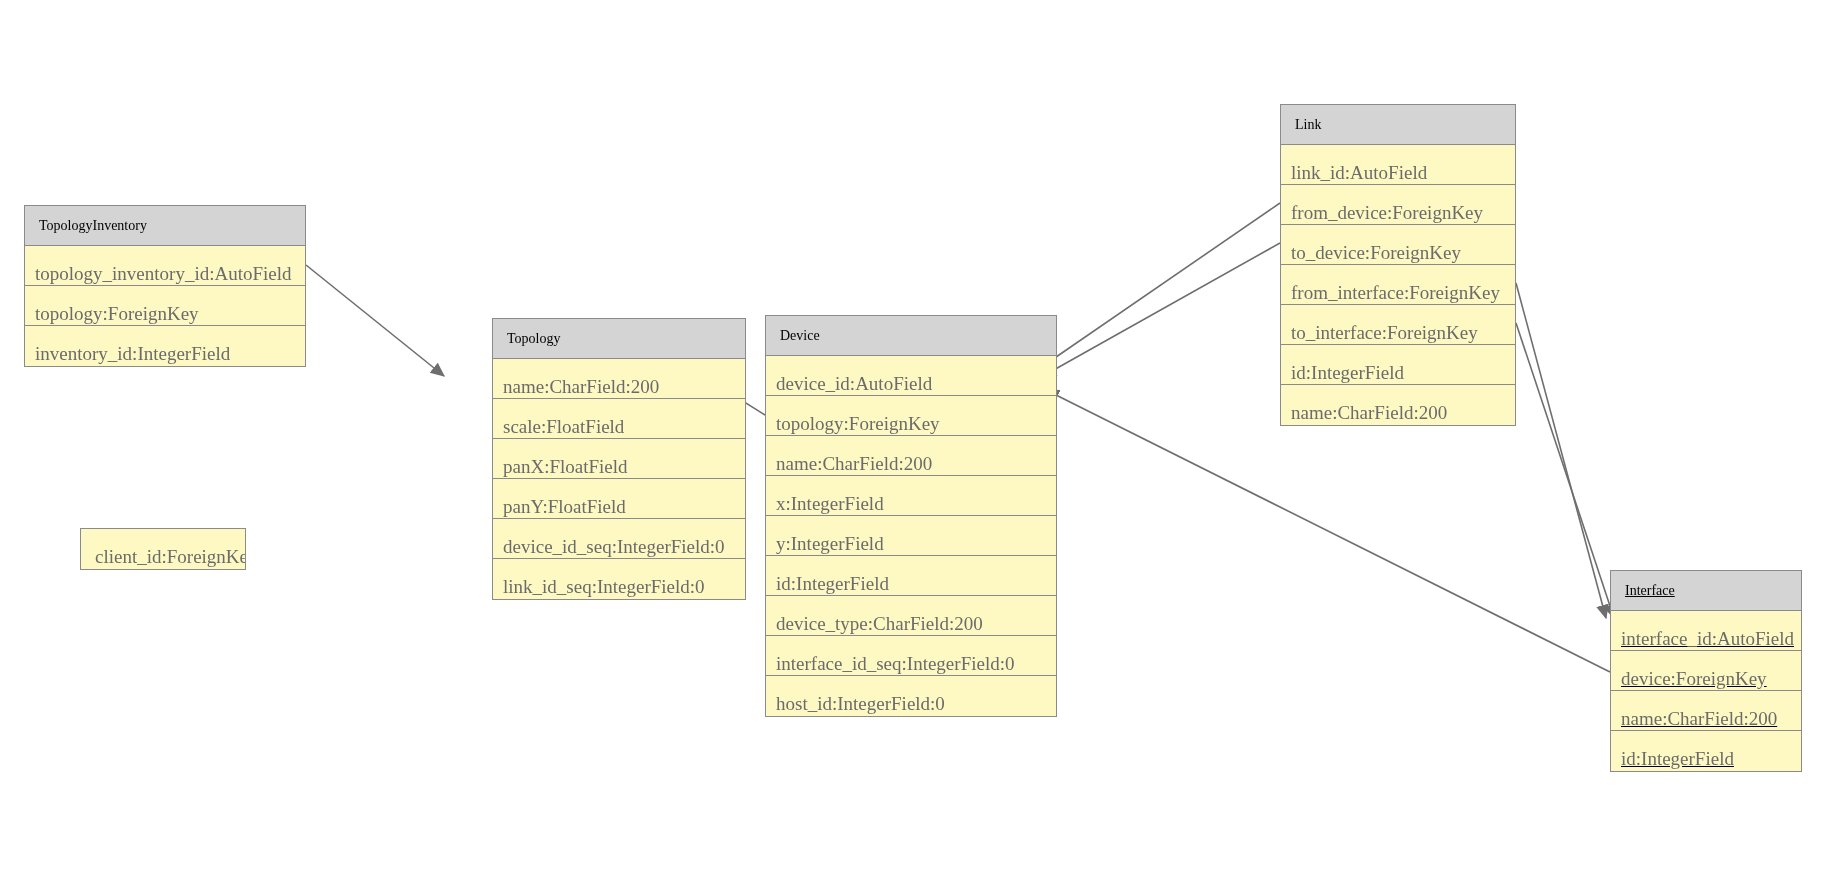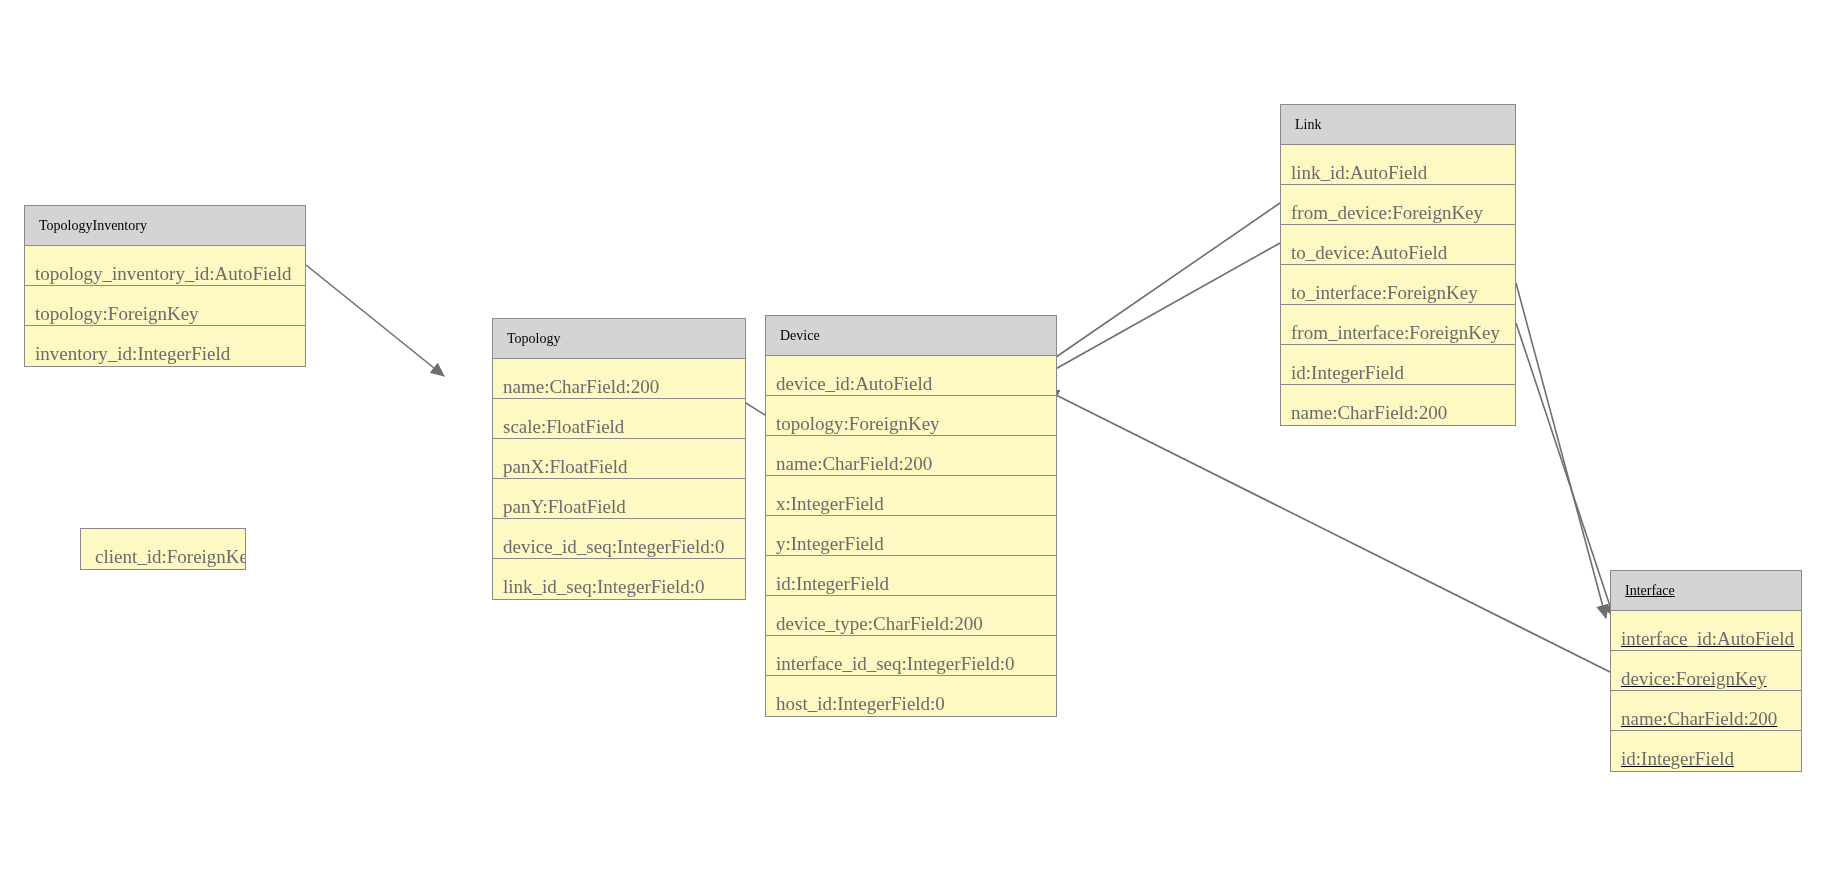--- a/index.html
+++ b/index.html
@@ -114,23 +114,23 @@
     <div class="row">id:IntegerField</div>
     <div class="row">device_type:CharField:200</div>
     <div class="row">interface_id_seq:IntegerField:0</div>
     <div class="row">host_id:IntegerField:0</div>
   </div>
 
   <div class="entity" id="ent-link">
     <div class="hdr">Link</div>
     <div class="row">link_id:AutoField</div>
     <div class="row">from_device:ForeignKey</div>
-    <div class="row">to_device:AutoField</div>
+    <div class="row">to_device:ForeignKey</div>
+    <div class="row">from_interface:ForeignKey</div>
     <div class="row">to_interface:ForeignKey</div>
-    <div class="row">from_interface:ForeignKey</div>
     <div class="row">id:IntegerField</div>
     <div class="row">name:CharField:200</div>
   </div>
 
   <div class="entity" id="ent-interface">
     <div class="hdr">Interface</div>
     <div class="row">interface_id:AutoField</div>
     <div class="row">device:ForeignKey</div>
     <div class="row">name:CharField:200</div>
     <div class="row">id:IntegerField</div>

